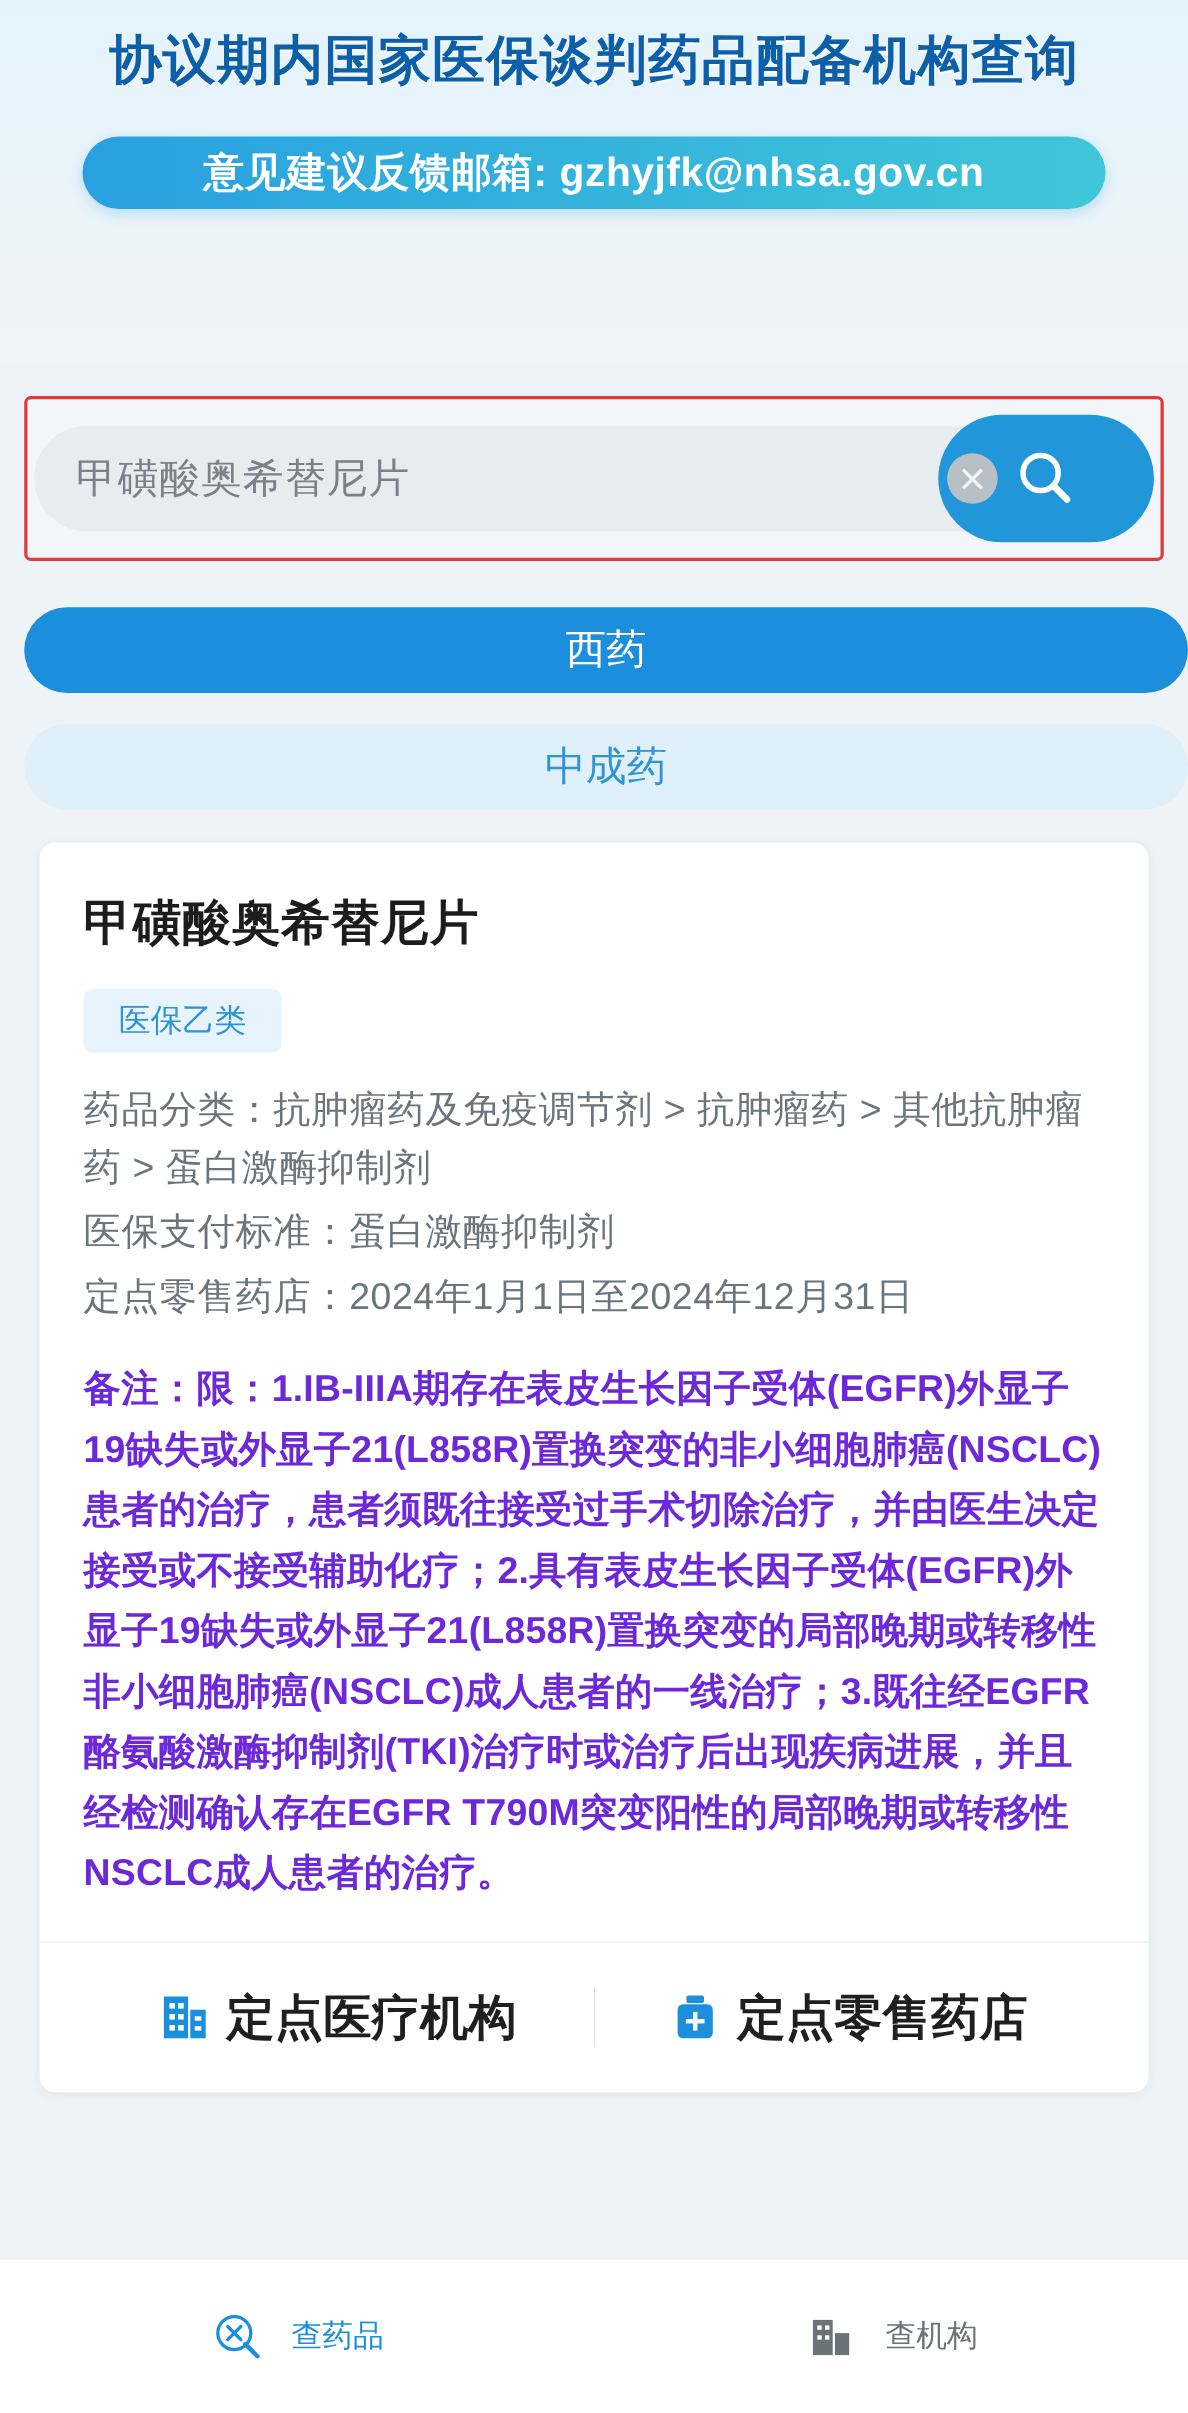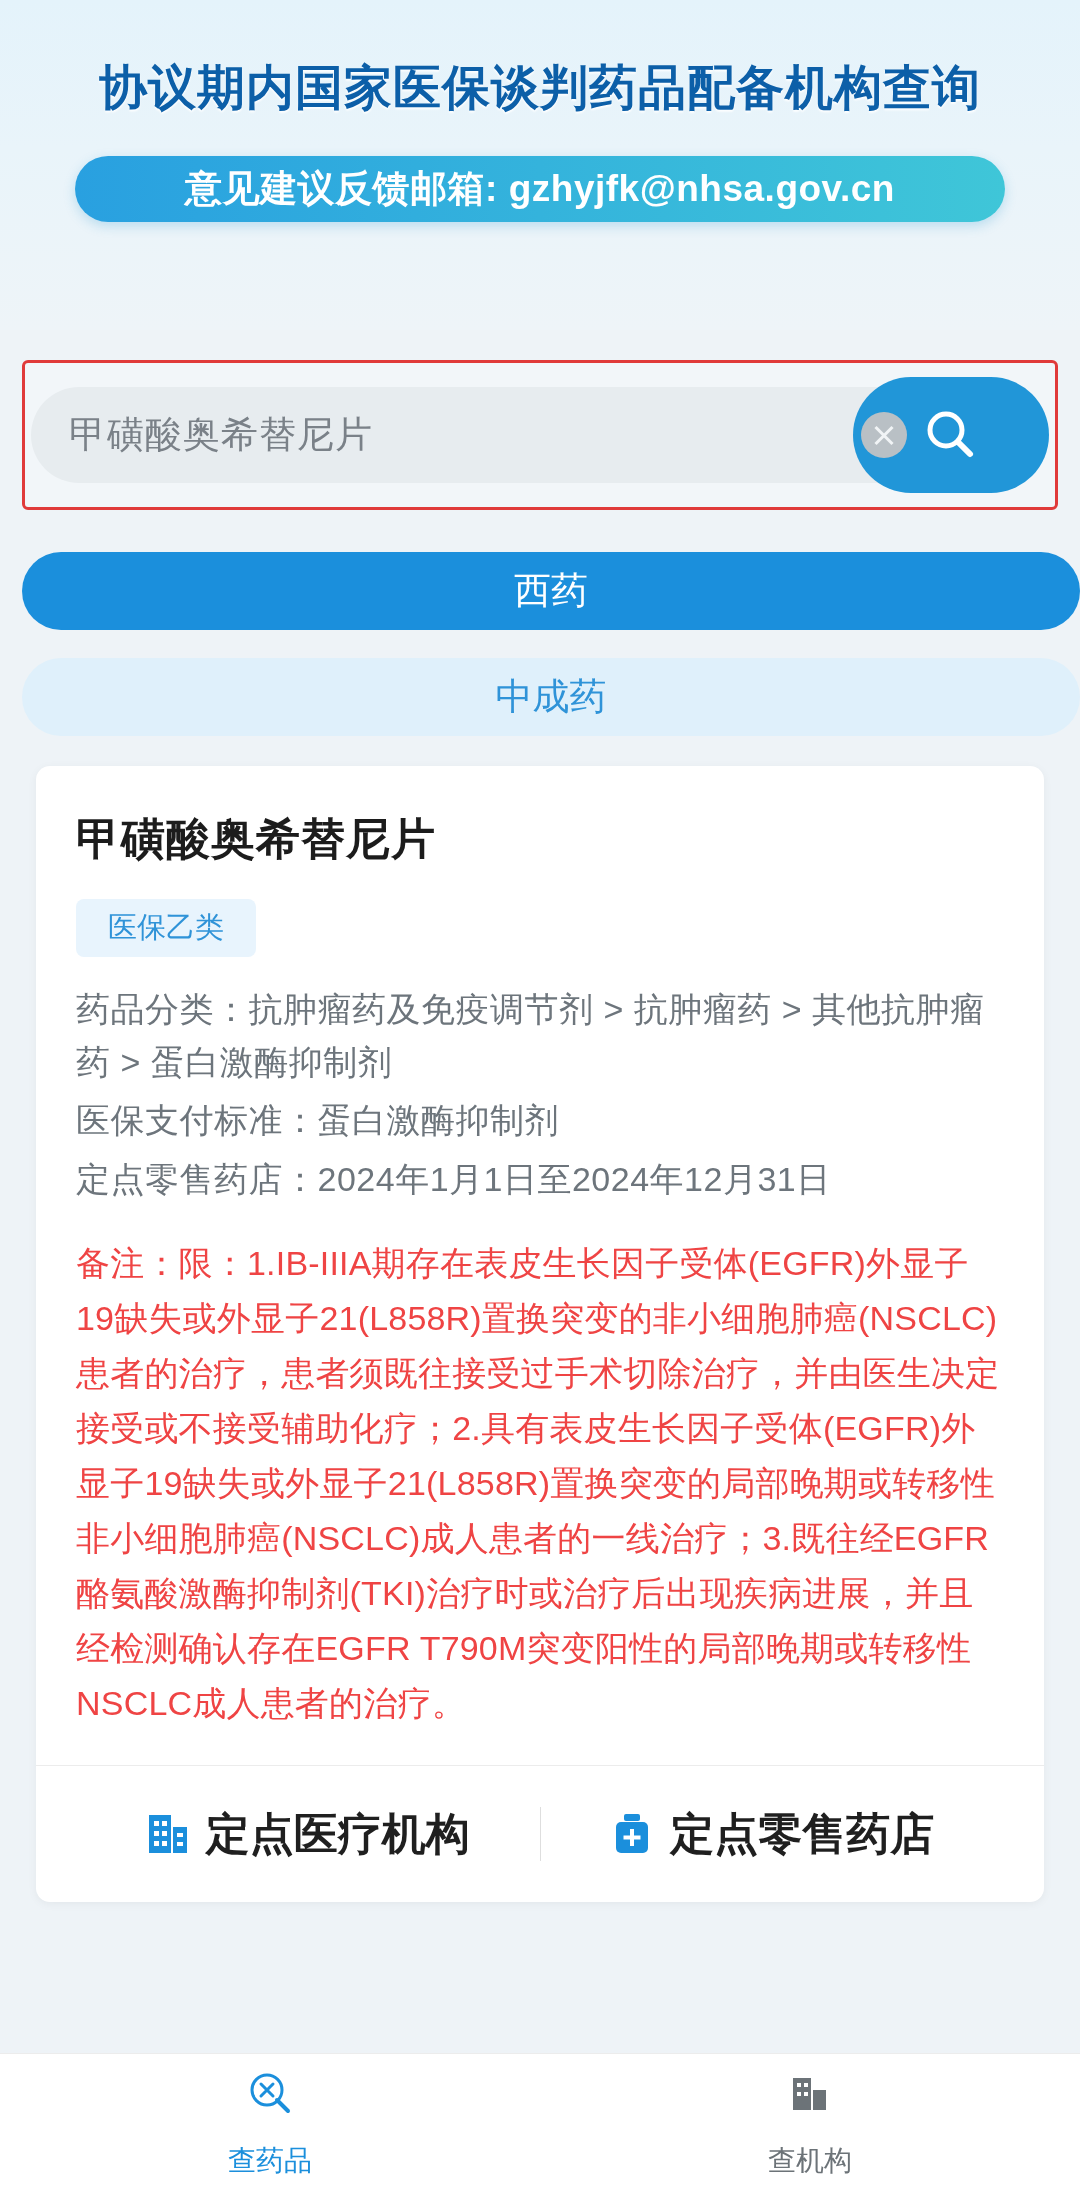--- a/index.html
+++ b/index.html
@@ -15,21 +15,21 @@
     position: relative;
   }
 
   
   .header {
     position: relative;
     width: 1080px;
     height: 330px;
     background: linear-gradient(180deg, #e4f3fb 0%, #e9f4fa 45%, #eef4f8 100%);
     box-sizing: border-box;
-    padding-top: 58px;
+    padding-top: 26px;
   }
   .header-title {
     text-align: center;
     font-size: 48px;
     font-weight: bold;
     letter-spacing: 1px;
     color: #0c5fa8;
     line-height: 1.25;
     text-shadow: 0 2px 2px rgba(255,255,255,0.9);
   }
@@ -171,23 +171,24 @@
     font-size: 34px;
     line-height: 1.55;
     color: #6d757c;
     letter-spacing: 0.5px;
   }
   .meta .row { margin-bottom: 6px; }
   .remark {
     margin-top: 30px;
     font-size: 34px;
     line-height: 1.62;
-    color: #ef4444;
+    color: #6d28d9;
     letter-spacing: 0.2px;
     padding-bottom: 34px;
+    font-weight: bold;
   }
   .divider {
     height: 1px;
     background: #ececec;
     margin: 0 -40px;
   }
   .actions {
     display: flex;
     align-items: center;
     height: 136px;
@@ -215,21 +216,21 @@
     bottom: 0;
     width: 1080px;
     height: 140px;
     background: #ffffff;
     border-top: 1px solid #ececec;
     display: flex;
   }
   .nav-item {
     flex: 1;
     display: flex;
-    flex-direction: column;
+    flex-direction: row;
     align-items: center;
     justify-content: center;
     gap: 24px;
     font-size: 28px;
   }
   .nav-item.active { color: #1b8fdc; }
   .nav-item.idle   { color: #6c7378; }
 </style>
 </head>
 <body>

